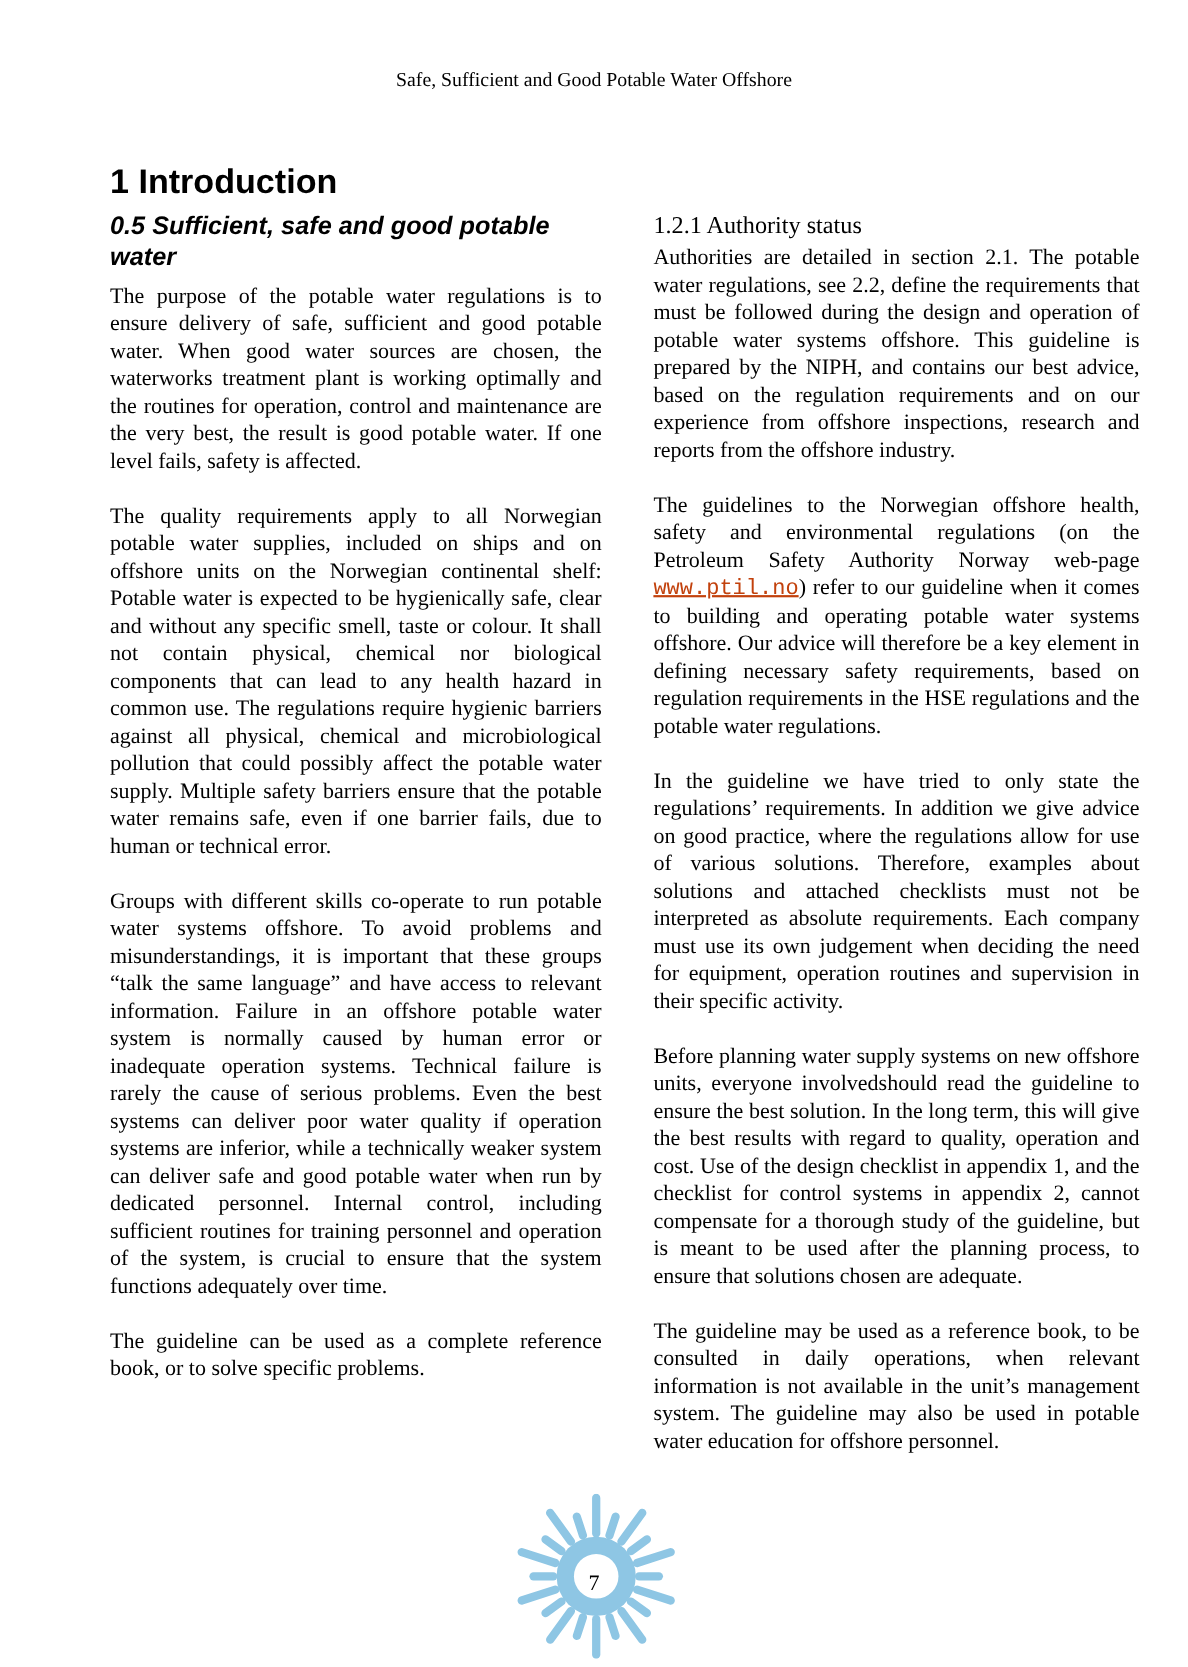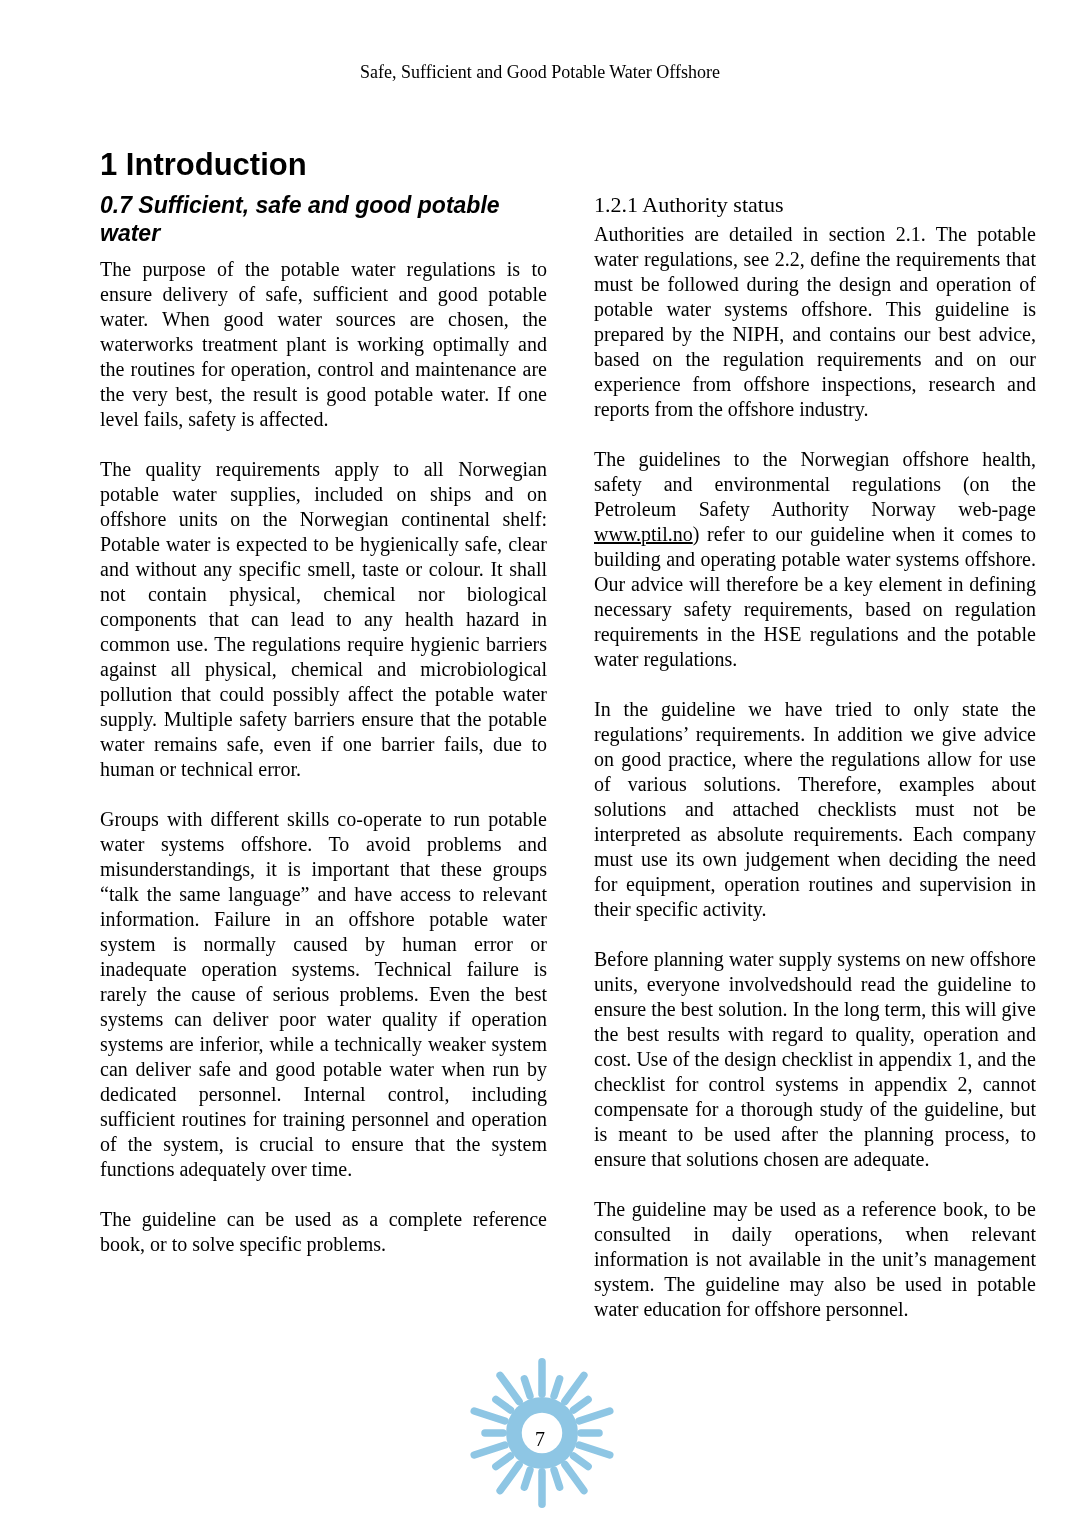--- a/index.html
+++ b/index.html
@@ -35,21 +35,21 @@
     font-family:"Liberation Serif", serif;
     font-size:22px;font-weight:normal;
     margin:0 0 4px 0;line-height:1.2;
   }
   h3.serif-title.spaced{margin-top:36px;}
   p.body{
     font-size:20px;line-height:25px;
     margin:0 0 25px 0;
     text-align:justify;
   }
-  a.doc-link{color:#000000;text-decoration:underline;cursor:pointer;}
+  a.doc-link{color:#c2410c;text-decoration:underline;cursor:pointer;font-family:Liberation Mono, monospace;}
   .page-number{
     position:absolute;left:0;width:100%;top:1428px;
     text-align:center;font-size:20px;z-index:5;
   }
   .watermark{
     position:absolute;left:8px;top:1358px;width:1068px;height:150px;
     z-index:1;display:flex;align-items:center;
     pointer-events:none;
     flex-direction:column;
   }
@@ -71,21 +71,21 @@
 </head>
 <body>
 
 <div class="page">
 
   <div class="doc-header">Safe, Sufficient and Good Potable Water Offshore</div>
 
   <div class="col col-left">
     <h1 class="main-title">1 Introduction</h1>
 
-    <h2 class="sub-title">0.7 Sufficient, safe and good potable water</h2>
+    <h2 class="sub-title">0.5 Sufficient, safe and good potable water</h2>
     <p class="body">The purpose of the potable water regulations is to ensure delivery of safe, sufficient and good potable water. When good water sources are chosen, the waterworks treatment plant is working optimally and the routines for operation, control and maintenance are the very best, the result is good potable water. If one level fails, safety is affected.</p>
     <p class="body">The quality requirements apply to all Norwegian potable water supplies, included on ships and on offshore units on the Norwegian continental shelf: Potable water is expected to be hygienically safe, clear and without any specific smell, taste or colour. It shall not contain physical, chemical nor biological components that can lead to any health hazard in common use.  The regulations require hygienic barriers against all physical, chemical and microbiological pollution that could possibly affect the potable water supply. Multiple safety barriers ensure that the potable water remains safe, even if one barrier fails, due to human or technical error.</p>
     <p class="body">Groups with different skills co-operate to run potable water systems offshore. To avoid problems and misunderstandings, it is important that these groups “talk the same language” and have access to relevant information. Failure in an offshore potable water system is normally caused by human error or inadequate operation systems. Technical failure is rarely the cause of serious problems. Even the best systems can deliver poor water quality if operation systems are inferior, while a technically weaker system can deliver safe and good potable water when run by dedicated personnel.  Internal control, including sufficient routines for training personnel and operation of the system, is crucial to ensure that the system functions adequately over time.</p>
 
     <p class="body">The guideline can be used as a complete reference book, or to solve specific problems.</p>
   </div>
 
   <div class="col col-right">
     <h3 class="serif-title">1.2.1 Authority status</h3>
     <p class="body">Authorities are detailed in section 2.1. The potable water regulations, see 2.2, define the requirements that must be followed during the design and operation of potable water systems offshore. This guideline is prepared by the NIPH, and contains our best advice, based on the regulation requirements and on our experience from offshore inspections, research and reports from the offshore industry.</p>

